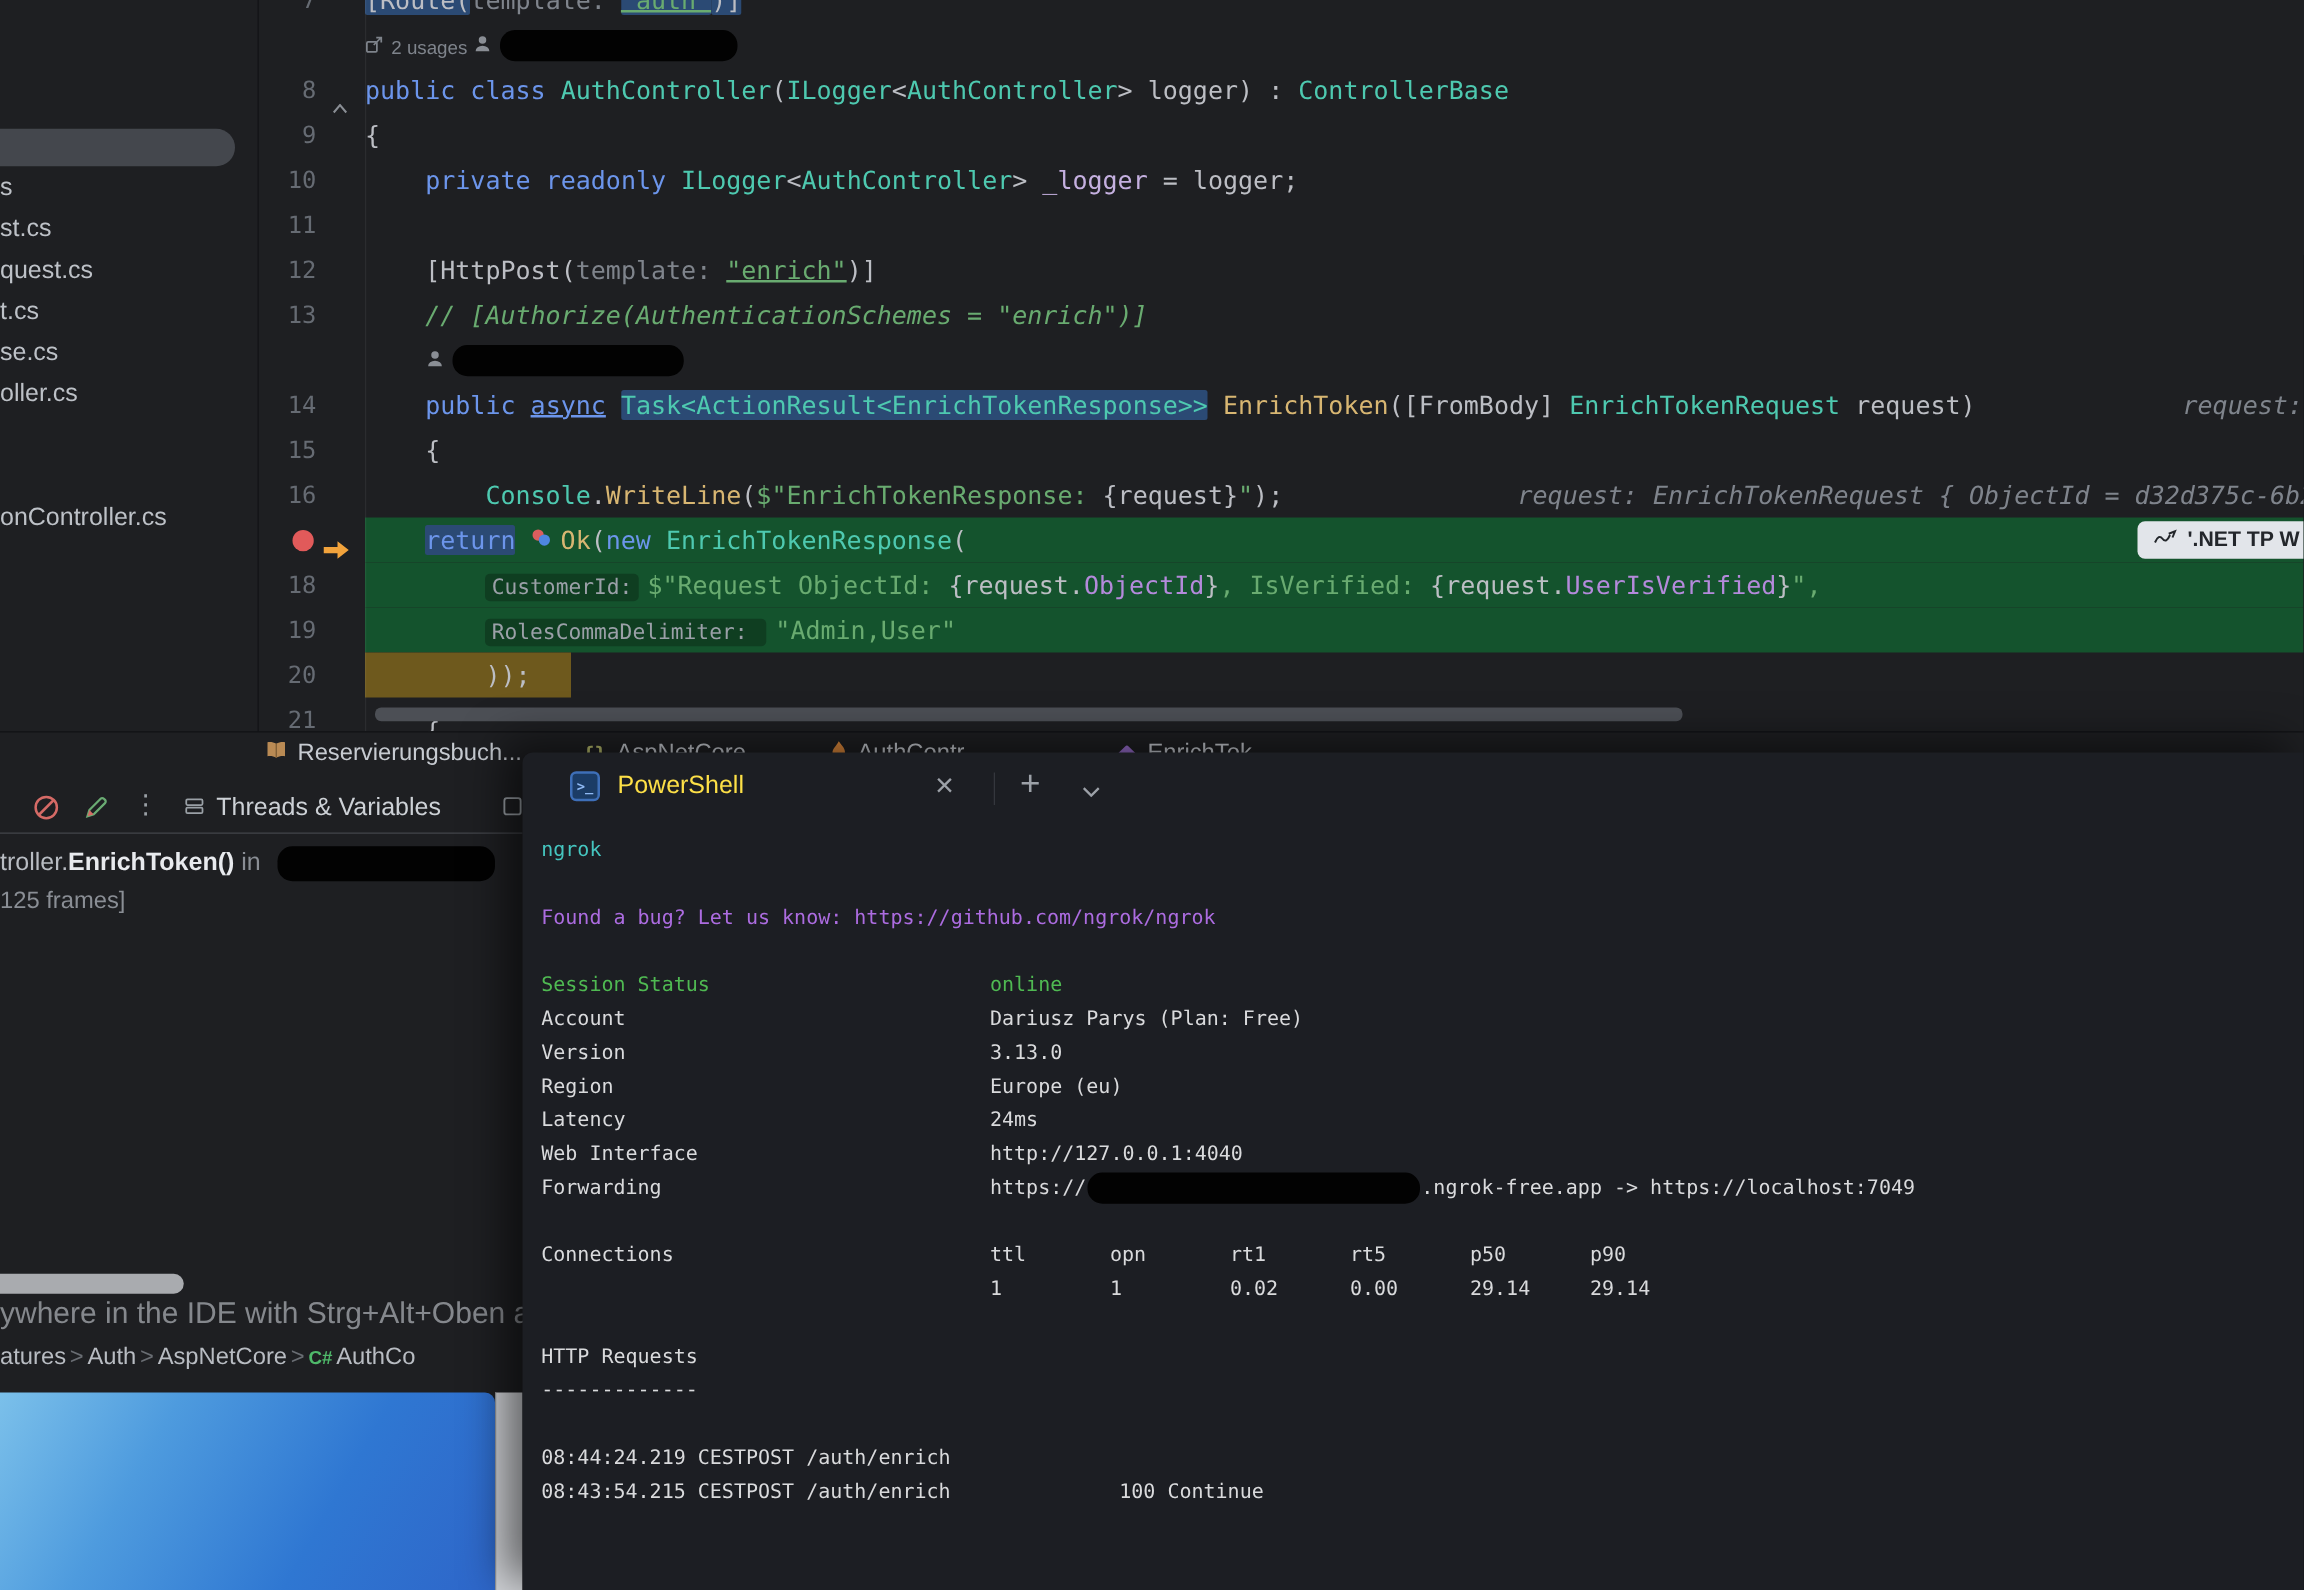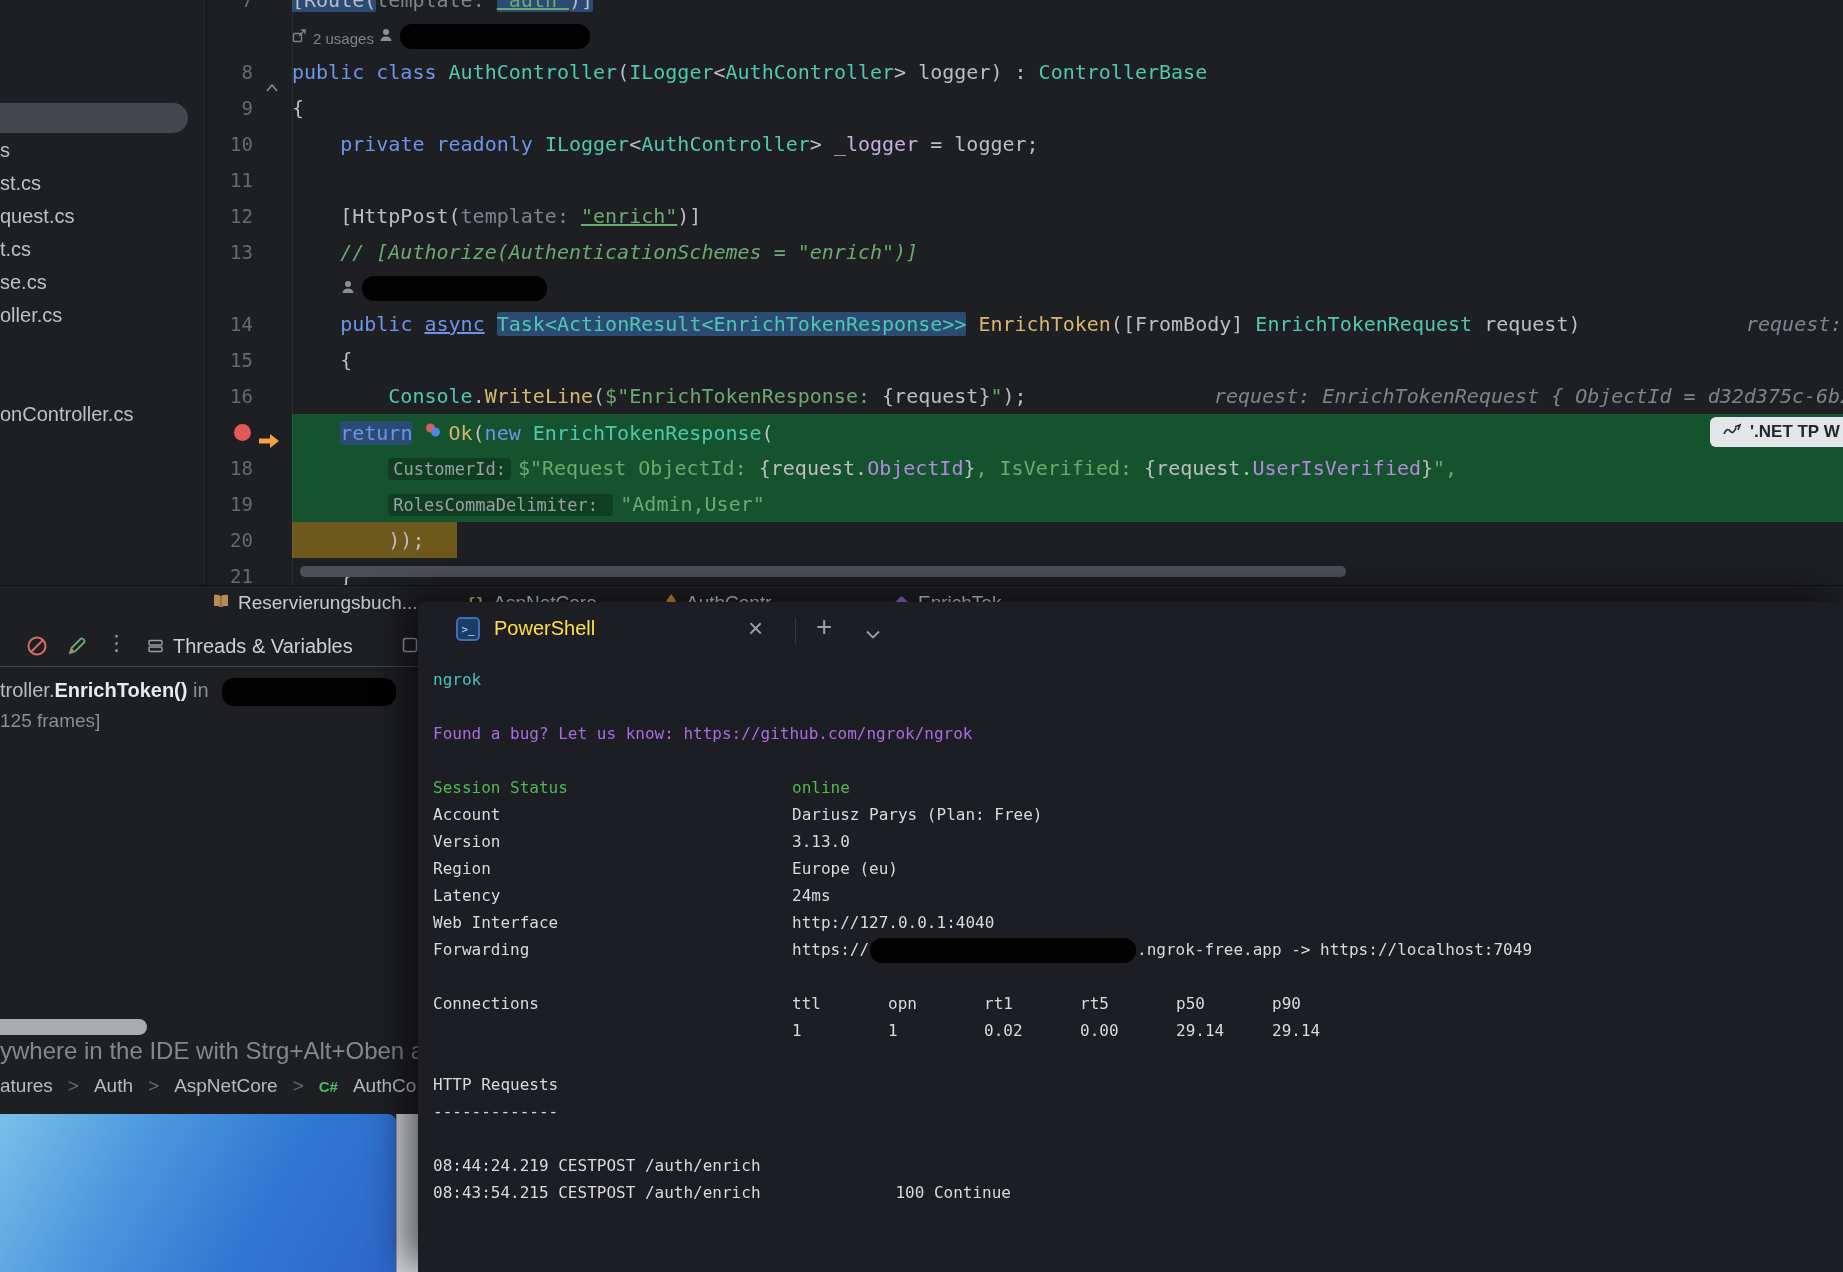--- a/index.html
+++ b/index.html
@@ -63,21 +63,21 @@
   .dbg-tab{position:absolute;left:148px;top:0;height:39px;display:flex;align-items:center;gap:9px;color:#CDD1D6;font-size:20px;white-space:nowrap;}
   .console-ic{position:absolute;left:402px;top:10px;}
   .tab-underline{position:absolute;left:0;top:80px;width:418px;height:1px;background:#43464B;}
   .frame-line{position:absolute;left:0;top:89px;height:30px;line-height:30px;font-size:20px;white-space:nowrap;}
   .fr-pre{color:#B8BCC2;}
   .fr-method{color:#E8EAEE;font-weight:bold;}
   .fr-in{color:#8A8E95;}
   .frames-line{position:absolute;left:0;top:124px;color:#8A8E95;font-size:19px;}
   .search-pill{position:absolute;left:0;top:433px;width:147px;height:16px;background:#A9ABAF;border-radius:0 8px 8px 0;}
   .ide-hint{position:absolute;left:0;top:453px;height:24px;line-height:24px;color:#85888D;font-size:24px;white-space:nowrap;}
-  .crumbs{position:absolute;left:0;top:487px;height:26px;display:flex;align-items:center;gap:15px;font-size:19px;color:#B8BCC2;white-space:nowrap;}
+  .crumbs{position:absolute;left:0;top:487px;height:26px;display:flex;align-items:center;gap:3px;font-size:19px;color:#B8BCC2;white-space:nowrap;}
   .crumb-sep{color:#696D73;}
   .wallpaper{position:absolute;left:0;top:528px;width:396px;height:159px;border-radius:0 8px 0 0;
              background:linear-gradient(120deg,#7BC0EA 0%,#4E9BDE 30%,#2F77D2 65%,#2E66C9 100%);}
   .winstrip{position:absolute;left:396px;top:528px;width:22px;height:159px;background:#D2D4D8;border-left:1px solid #94979C;box-sizing:border-box;}
 
   
   .terminal{position:absolute;left:418px;top:602px;width:1425px;height:670px;background:#1C1E23;z-index:5;
             border-radius:8px 0 0 0;box-shadow:-14px -8px 34px rgba(0,0,0,0.55);}
   .term-head{position:relative;height:56px;}
   .ps-icon{position:absolute;left:38px;top:15px;width:24px;height:24px;border-radius:5px;background:#1B3C66;border:2px solid #3E6FB8;

